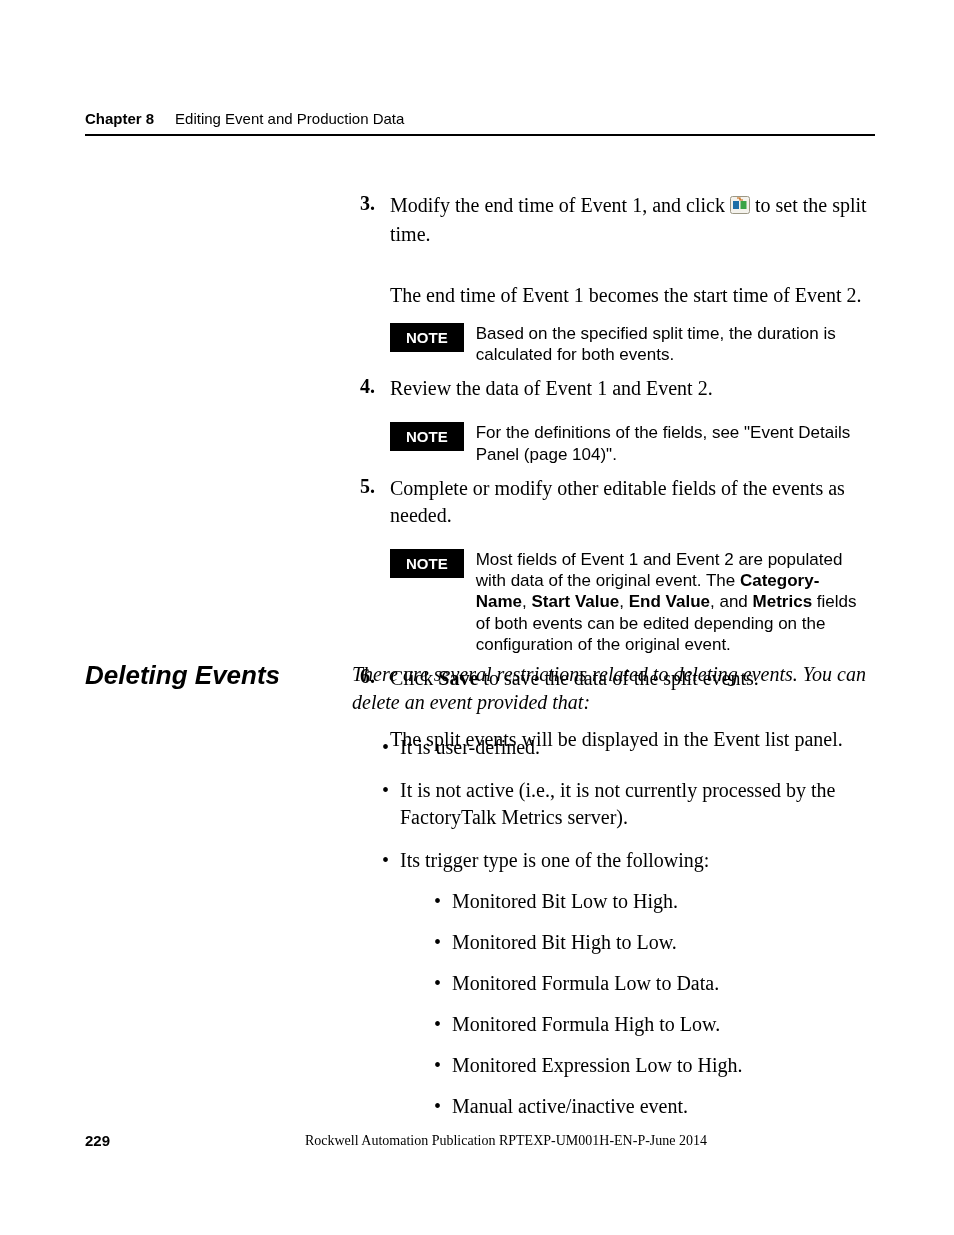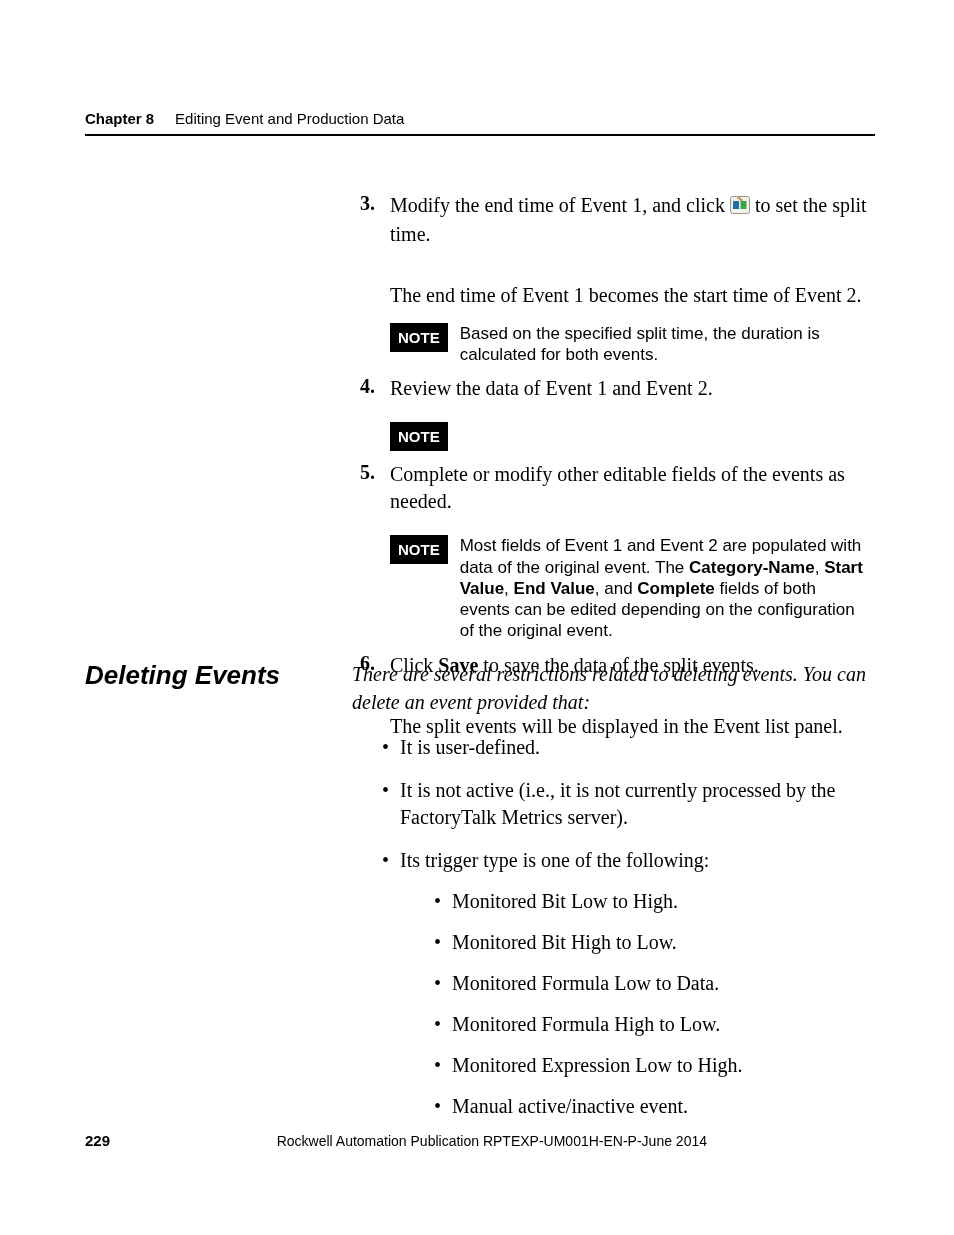--- a/index.html
+++ b/index.html
@@ -72,21 +72,21 @@
     margin-bottom: 10px;
     gap: 12px;
   }
   .note-label {
     background: #000000;
     color: #ffffff;
     font-family: "Arial Narrow", Arial, Helvetica, sans-serif;
     font-stretch: condensed;
     font-weight: 700;
     font-size: 15px;
-    padding: 6px 8px;
+    padding: 6px 16px;
     flex: 0 0 auto;
     text-align: center;
   }
   .note-text {
     font-family: "Arial Narrow", Arial, Helvetica, sans-serif;
     font-stretch: condensed;
     font-size: 17px;
     line-height: 1.25;
     flex: 1 1 auto;
   }
@@ -157,21 +157,21 @@
     left: 85px;
     font-family: "Arial Narrow", Arial, Helvetica, sans-serif;
     font-stretch: condensed;
     font-weight: 700;
     font-size: 15px;
   }
   .footer-right {
     position: absolute;
     bottom: 86px;
     right: 83px;
-    font-family: Liberation Sans, sans-serif;
+    font-family: Liberation Serif, serif;
     font-stretch: condensed;
     font-size: 14px;
   }
 </style>
 </head>
 <body>
 
 <div class="page">
 
   <div class="running-head">
@@ -207,32 +207,33 @@
     </div>
 
     <div class="ol-item">
       <div class="ol-num">4.</div>
       <div class="ol-body">
         <p>Review the data of Event 1 and Event 2.</p>
       </div>
     </div>
     <div class="note-block">
       <div class="note-label">NOTE</div>
+      <div class="note-text">For the definitions of the fields, see "Event Details Panel (page 104)".</div>
     </div>
 
     <div class="ol-item">
       <div class="ol-num">5.</div>
       <div class="ol-body">
         <p>Complete or modify other editable fields of the events as needed.</p>
       </div>
     </div>
     <div class="note-block">
       <div class="note-label">NOTE</div>
       <div class="note-text">
-        <span>Most fields of Event 1 and Event 2 are populated with data of the original event. The </span><span class="b">Category-Name</span><span>, </span><span class="b">Start Value</span><span>, </span><span class="b">End Value</span><span>, and </span><span class="b">Complete</span><span> fields of both events can be edited depending on the configuration of the original event.</span>
+        <span>Most fields of Event 1 and Event 2 are populated with data of the original event. The </span><span class="b">Category-Name</span><span>, </span><span class="b">Start Value</span><span>, </span><span class="b">End Value</span><span>, and </span><span class="b">Metrics</span><span> fields of both events can be edited depending on the configuration of the original event.</span>
       </div>
     </div>
 
     <div class="ol-item">
       <div class="ol-num">6.</div>
       <div class="ol-body">
         <p>
           <span>Click </span><strong>Save</strong><span> to save the data of the split events.</span>
         </p>
       </div>

